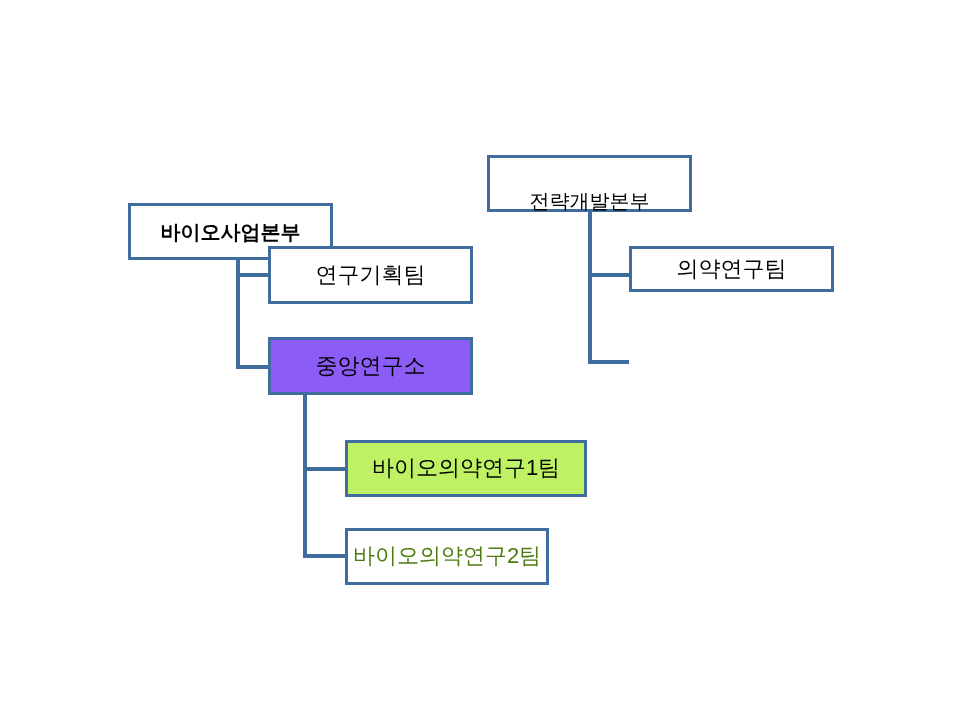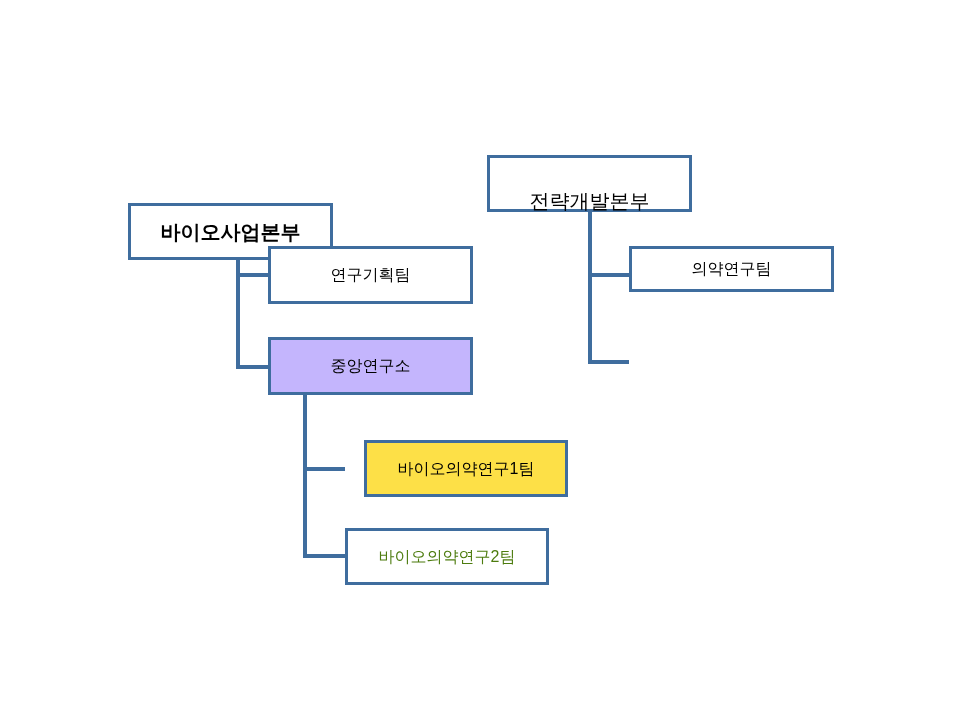--- a/index.html
+++ b/index.html
@@ -32,21 +32,21 @@
     display: block;
     padding: 0 6px;
     white-space: nowrap;
   }
   .level-1 .node-label {
     font-size: 20px;
     font-weight: bold;
   }
   .level-2 .node-label,
   .level-3 .node-label {
-    font-size: 16px;
+    font-size: 22px;
     font-weight: normal;
   }
   .connector {
     position: absolute;
     background: #3f6d9e;
   }
   .connector.v { width: 4px; }
   .connector.h { height: 4px; }
 </style>
 </head>
@@ -61,24 +61,24 @@
     <div class="connector h" style="left: 303px; top: 554px; width: 42px; background: rgb(63, 109, 158);"></div>
     <div class="connector v" style="left: 588px; top: 212px; height: 152px; background: rgb(63, 109, 158);"></div>
     <div class="connector h" style="left: 588px; top: 273px; width: 41px; background: rgb(63, 109, 158);"></div>
     <div class="connector h" style="left: 588px; top: 360px; width: 41px; background: rgb(63, 109, 158);"></div>
     <div class="node level-1" style="left: 128px; top: 155px; width: 205px; height: 57px; border-color: rgb(63, 109, 158); border-width: 3px; background: rgb(255, 255, 255); margin-top: 48px;">
       <span class="node-label" style="font-weight: bold; color: rgb(0, 0, 0);">바이오사업본부</span>
     </div>
     <div class="node level-2" style="left: 268px; top: 246px; width: 205px; height: 58px; border-color: rgb(63, 109, 158); border-width: 3px; background: rgb(255, 255, 255);">
       <span class="node-label" style="color: rgb(0, 0, 0);">연구기획팀</span>
     </div>
-    <div class="node level-2" style="left: 268px; top: 337px; width: 205px; height: 58px; border-color: rgb(63, 109, 158); border-width: 3px; background: #c4b5fd;">
+    <div class="node level-2" style="left: 268px; top: 337px; width: 205px; height: 58px; border-color: rgb(63, 109, 158); border-width: 3px; background: #8b5cf6;">
       <span class="node-label" style="color: rgb(0, 0, 0);">중앙연구소</span>
     </div>
-    <div class="node level-3" style="left: 345px; top: 440px; width: 204px; height: 57px; border-color: rgb(63, 109, 158); border-width: 3px; background: #fde047; margin-left: 19px;">
+    <div class="node level-3" style="left: 345px; top: 440px; width: 242px; height: 57px; border-color: rgb(63, 109, 158); border-width: 3px; background: #bef264;">
       <span class="node-label" style="color: rgb(0, 0, 0);">바이오의약연구1팀</span>
     </div>
     <div class="node level-3" style="left: 345px; top: 528px; width: 204px; height: 57px; border-color: rgb(63, 109, 158); border-width: 3px; background: rgb(255, 255, 255);">
       <span class="node-label" style="color: #4d7c0f;">바이오의약연구2팀</span>
     </div>
     <div class="node level-1" style="left: 487px; top: 155px; width: 205px; height: 57px; border-color: rgb(63, 109, 158); border-width: 3px; background: rgb(255, 255, 255);">
       <span class="node-label" style="font-weight: normal; color: rgb(0, 0, 0); margin-top: 35px;">전략개발본부</span>
     </div>
     <div class="node level-2" style="left: 629px; top: 246px; width: 205px; height: 46px; border-color: rgb(63, 109, 158); border-width: 3px; background: rgb(255, 255, 255);">
       <span class="node-label" style="color: rgb(0, 0, 0);">의약연구팀</span>

